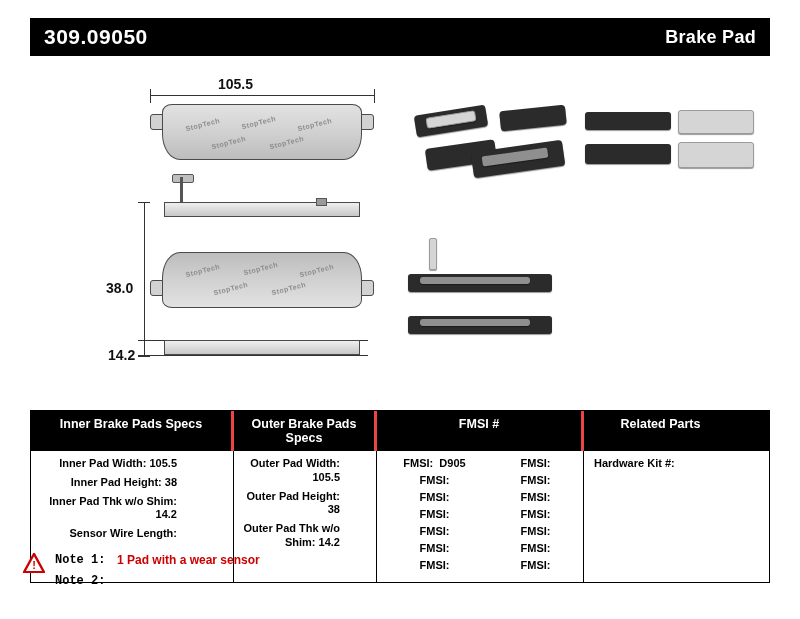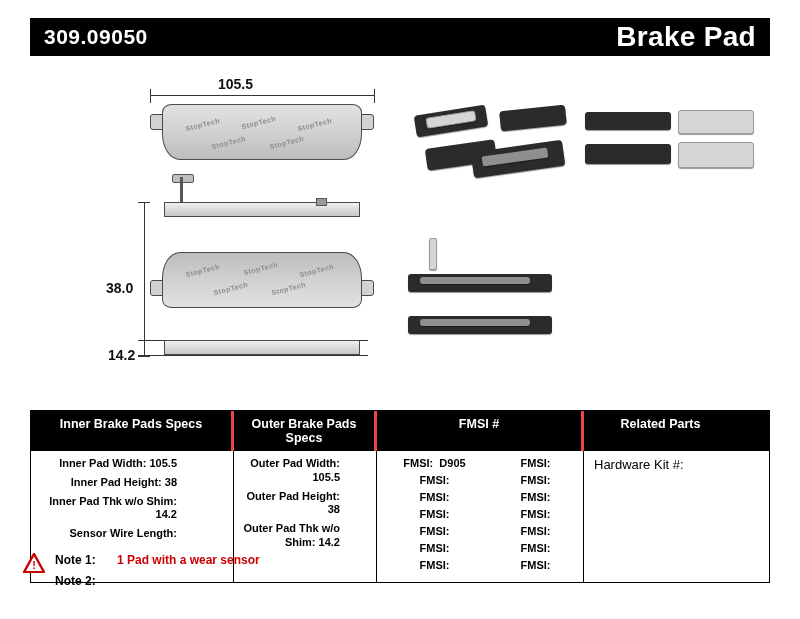--- a/index.html
+++ b/index.html
@@ -31,21 +31,21 @@
     box-sizing: border-box;
   }
   .header .part-number {
     color: #ffffff;
     font-size: 21px;
     font-weight: bold;
     letter-spacing: 0.5px;
   }
   .header .doc-title {
     color: #ffffff;
-    font-size: 28px;
+    font-size: 18px;
     font-weight: bold;
     letter-spacing: 0.3px;
     padding-left: 27px;
   }
 
   
   .drawing-area {
     position: absolute;
     left: 30px;
     top: 62px;
@@ -239,40 +239,40 @@
   .fmsi-line {
     font-size: 11px;
     font-weight: bold;
     margin-bottom: 5px;
     white-space: pre;
   }
   .fmsi-col.left .fmsi-line { padding-left: 4px; }
   .fmsi-col.right .fmsi-line { padding-left: 16px; }
 
   .related-line {
-    font-size: 13px;
-    font-weight: normal;
+    font-size: 11px;
+    font-weight: bold;
     padding-left: 2px;
   }
 
   
   .notes {
     position: absolute;
     left: 55px;
     top: 553px;
     width: 500px;
   }
   .note-row {
     display: flex;
     align-items: center;
     margin-bottom: 7px;
     font-size: 12px;
     font-weight: bold;
   }
-  .note-label { width: 62px; }
+  .note-label { width: 62px; font-family: Liberation Mono, monospace; }
   .note-text-red { color: #cc0000; }
   .warn-icon {
     position: absolute;
     left: -32px;
     top: 0px;
     width: 22px;
     height: 20px;
   }
 </style>
 </head>

